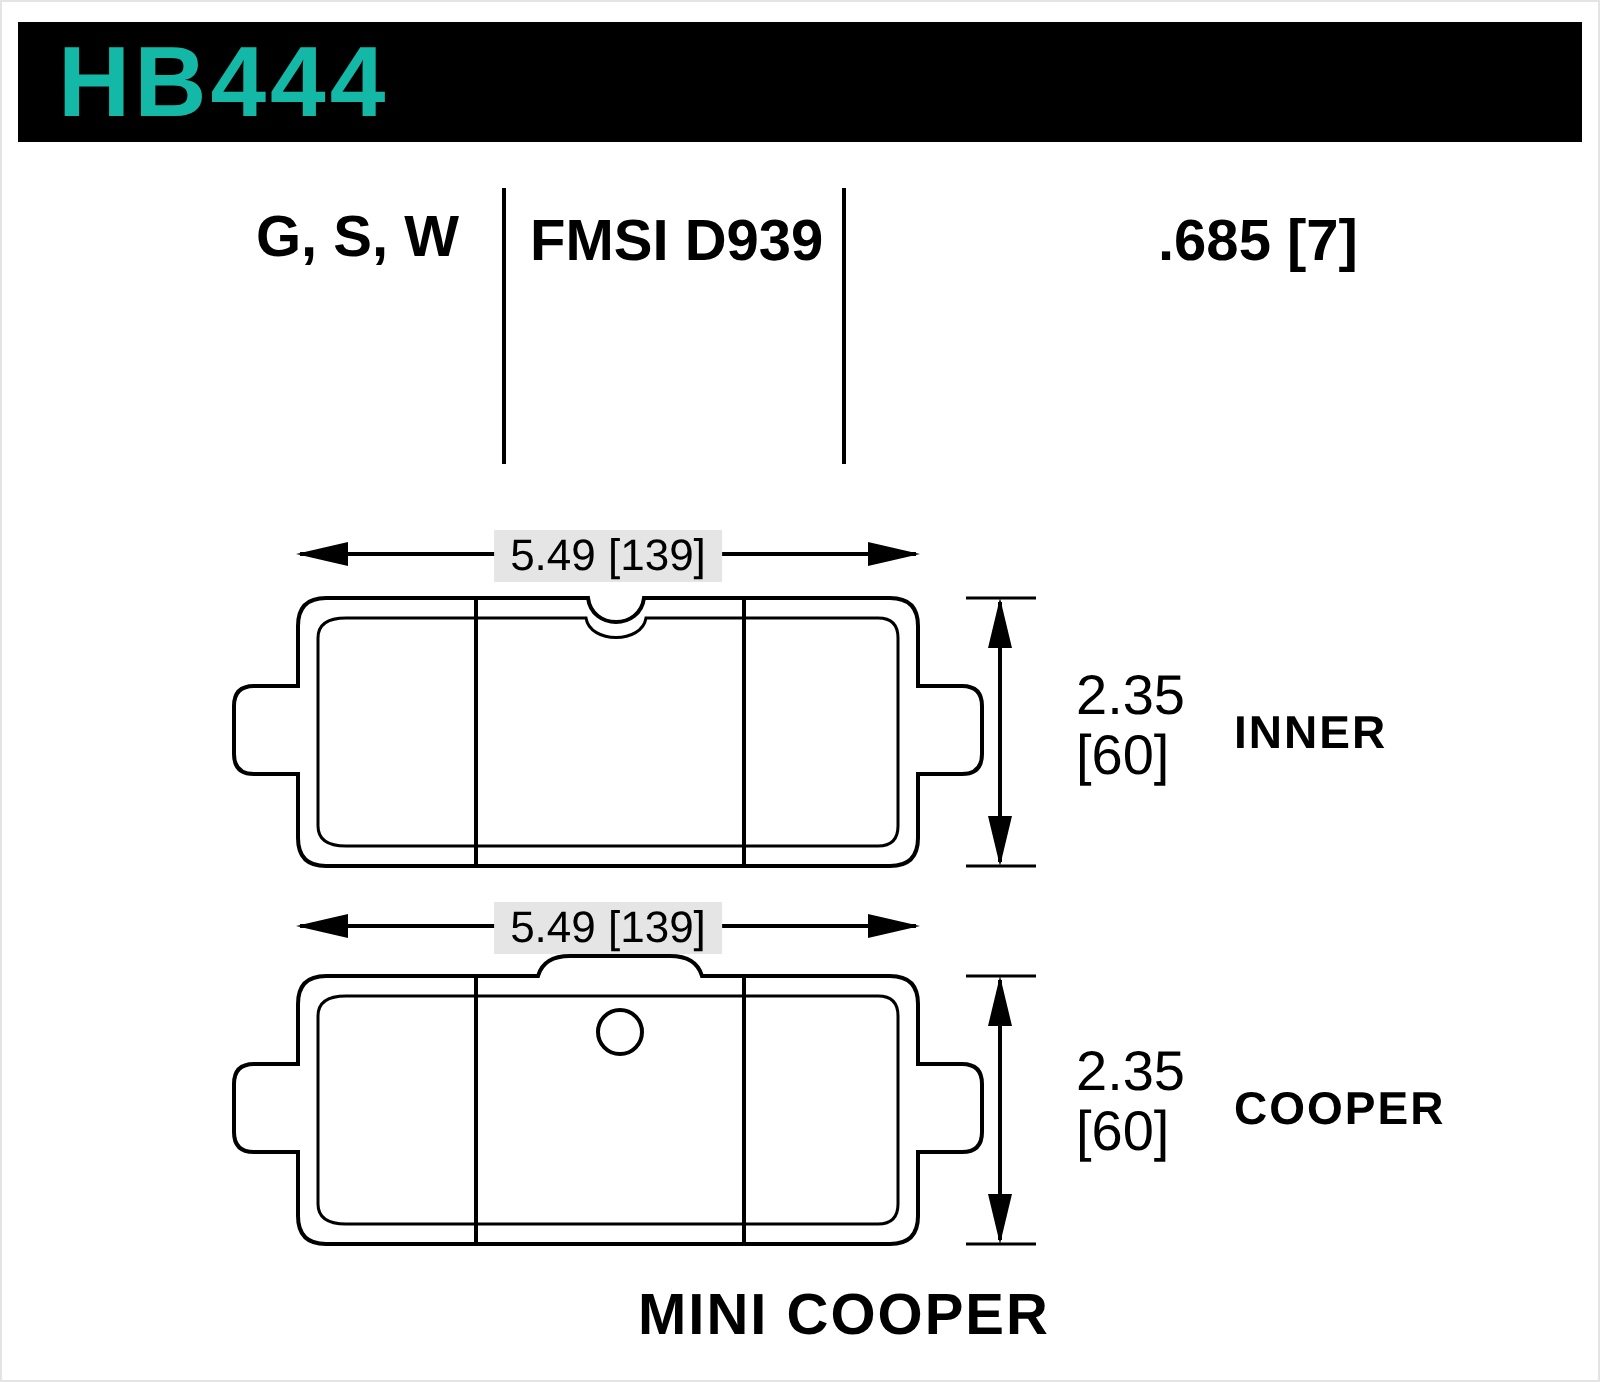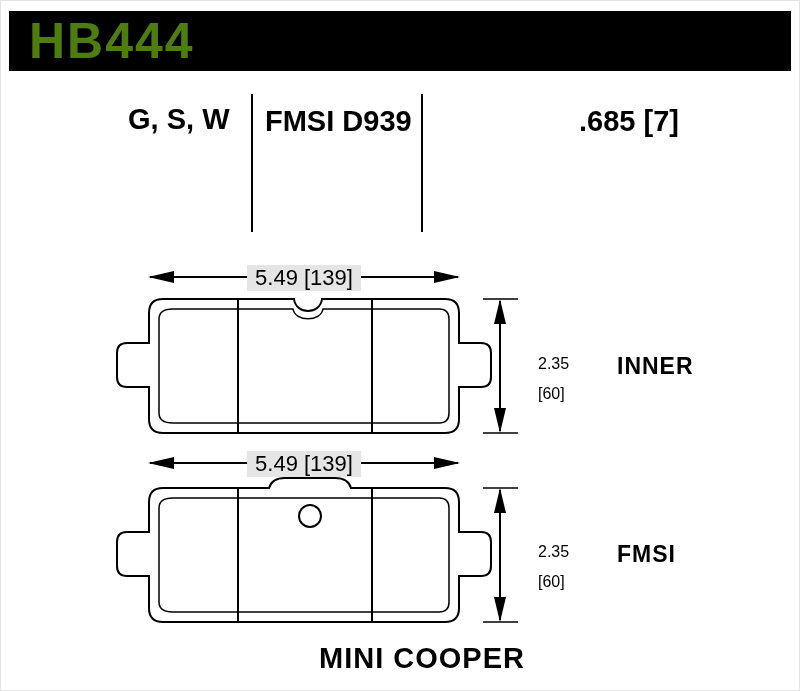--- a/index.html
+++ b/index.html
@@ -15,41 +15,41 @@
     box-sizing: border-box;
   }
   .abs { position: absolute; }
   
   .header-bar {
     left: 8px; top: 10px; width: 782px; height: 60px;
     background: #000; display: flex; align-items: center;
     z-index: 2;
   }
   .part-number {
-    color: #4d7c0f; font-weight: bold; font-size: 50px;
+    color: #14b8a6; font-weight: bold; font-size: 50px;
     padding-left: 20px; letter-spacing: 2px; line-height: 1;
   }
   
   .spec-text { font-weight: bold; font-size: 29px; z-index: 2; white-space: nowrap; }
   .compounds { left: 127px; top: 101px; line-height: 35px; }
   .fmsi { left: 264px; top: 104px; }
   .thickness-spec { left: 578px; top: 104px; }
   .divider { width: 2px; background: #000; top: 93px; height: 138px; z-index: 2; }
   .divider-1 { left: 250px; }
   .divider-2 { left: 420px; }
   
   svg.drawing { left: 0; top: 0; z-index: 1; }
   
   .dim-label {
     font-size: 22px; background: #e5e5e5; padding: 0 8px;
     transform: translate(-50%, -50%); white-space: nowrap; z-index: 3;
   }
   .dim-h-inner { left: 303px; top: 277px; }
   .dim-h-outer { left: 303px; top: 463px; }
-  .vdim { font-size: 16px; line-height: 30px; z-index: 3; margin-top: 16px; }
+  .vdim { font-size: 28px; line-height: 30px; z-index: 3; }
   .vdim-inner { left: 537px; top: 332px; }
   .vdim-outer { left: 537px; top: 520px; }
   .side-label { font-size: 23px; letter-spacing: 1px; z-index: 3; font-weight: bold; }
   .side-label-inner { left: 616px; top: 352px; }
   .side-label-outer { left: 616px; top: 540px; }
   .vehicle {
     left: 421px; top: 641px; transform: translateX(-50%);
     font-size: 29px; font-weight: bold; letter-spacing: 1px;
     white-space: nowrap; z-index: 3;
   }
@@ -138,17 +138,17 @@
   <div class="abs vdim vdim-inner">
     <div>2.35</div>
     <div>[60]</div>
   </div>
   <div class="abs vdim vdim-outer">
     <div>2.35</div>
     <div>[60]</div>
   </div>
 
   <span class="abs side-label side-label-inner">INNER</span>
-  <span class="abs side-label side-label-outer">FMSI</span>
+  <span class="abs side-label side-label-outer">COOPER</span>
 
   <span class="abs vehicle">MINI COOPER</span>
 
 </div>
 
 </body></html>

